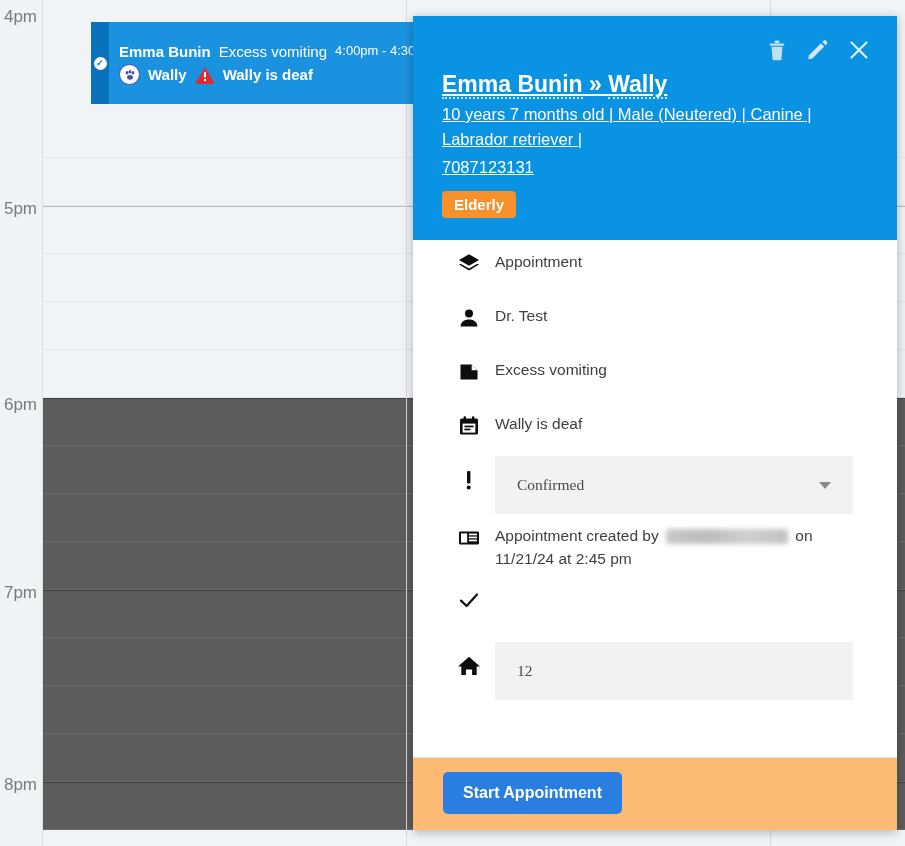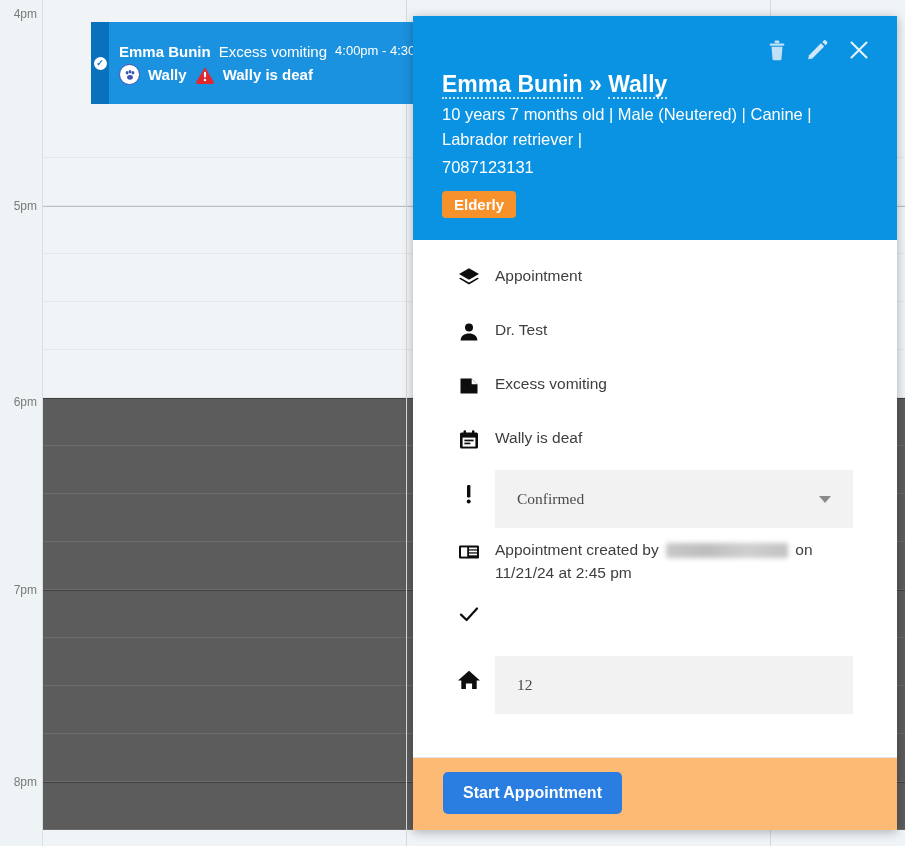--- a/index.html
+++ b/index.html
@@ -14,21 +14,21 @@
 
   
   .calendar { position: absolute; inset: 0; background: #ffffff; }
 
   .time-gutter {
     position: absolute; left: 0; top: 0; width: 43px; height: 846px;
     background: #eef3f6; border-right: 1px solid #d9dfe3;
   }
   .hour-label {
     position: absolute; right: 5px;
-    font-size: 12px; color: #7b7b7b; line-height: 1;
+    font-size: 17px; color: #7b7b7b; line-height: 1;
     white-space: nowrap;
   }
 
   .grid-area {
     position: absolute; left: 43px; top: 0; right: 0; height: 846px;
     background: #f0f4f6;
   }
   .col-divider {
     position: absolute; top: 0; height: 846px; width: 1px;
     background: #d4dade;
@@ -91,20 +91,21 @@
     background: #ffffff;
     box-shadow: 0 2px 10px rgba(0,0,0,0.28);
     display: flex; flex-direction: column;
     overflow: hidden;
   }
 
   .modal-header {
     background: #0b93e3; color: #ffffff;
     padding: 0 26px 22px 29px;
     flex: 0 0 auto;
+    text-decoration: underline;
   }
   .modal-actions {
     display: flex; justify-content: flex-end; align-items: center;
     gap: 18px; padding: 22px 0 8px 0;
   }
   .hdr-icon { cursor: pointer; line-height: 0; display: block; }
 
   .modal-title { font-size: 23px; font-weight: bold; line-height: 1.3; }
   .modal-title .name,
   .modal-title .pet {
@@ -114,21 +115,21 @@
   .modal-subtitle { font-size: 16.5px; line-height: 1.55; margin-top: 2px; }
   .badge {
     display: inline-block; margin-top: 10px;
     background: #f6912c; color: #ffffff;
     font-size: 15px; font-weight: bold;
     padding: 5px 12px; border-radius: 4px;
   }
 
   .modal-body {
     flex: 1 1 auto; overflow: hidden;
-    padding: 14px 0 0 0; background: #ffffff;
+    padding: 0 0 0 0; background: #ffffff;
   }
   .row {
     display: flex; align-items: flex-start;
     padding: 0 30px 0 44px; min-height: 54px;
   }
   .row-icon {
     flex: 0 0 38px; display: flex; align-items: center;
     justify-content: flex-start; padding-top: 12px; line-height: 0;
   }
   .row-content {

